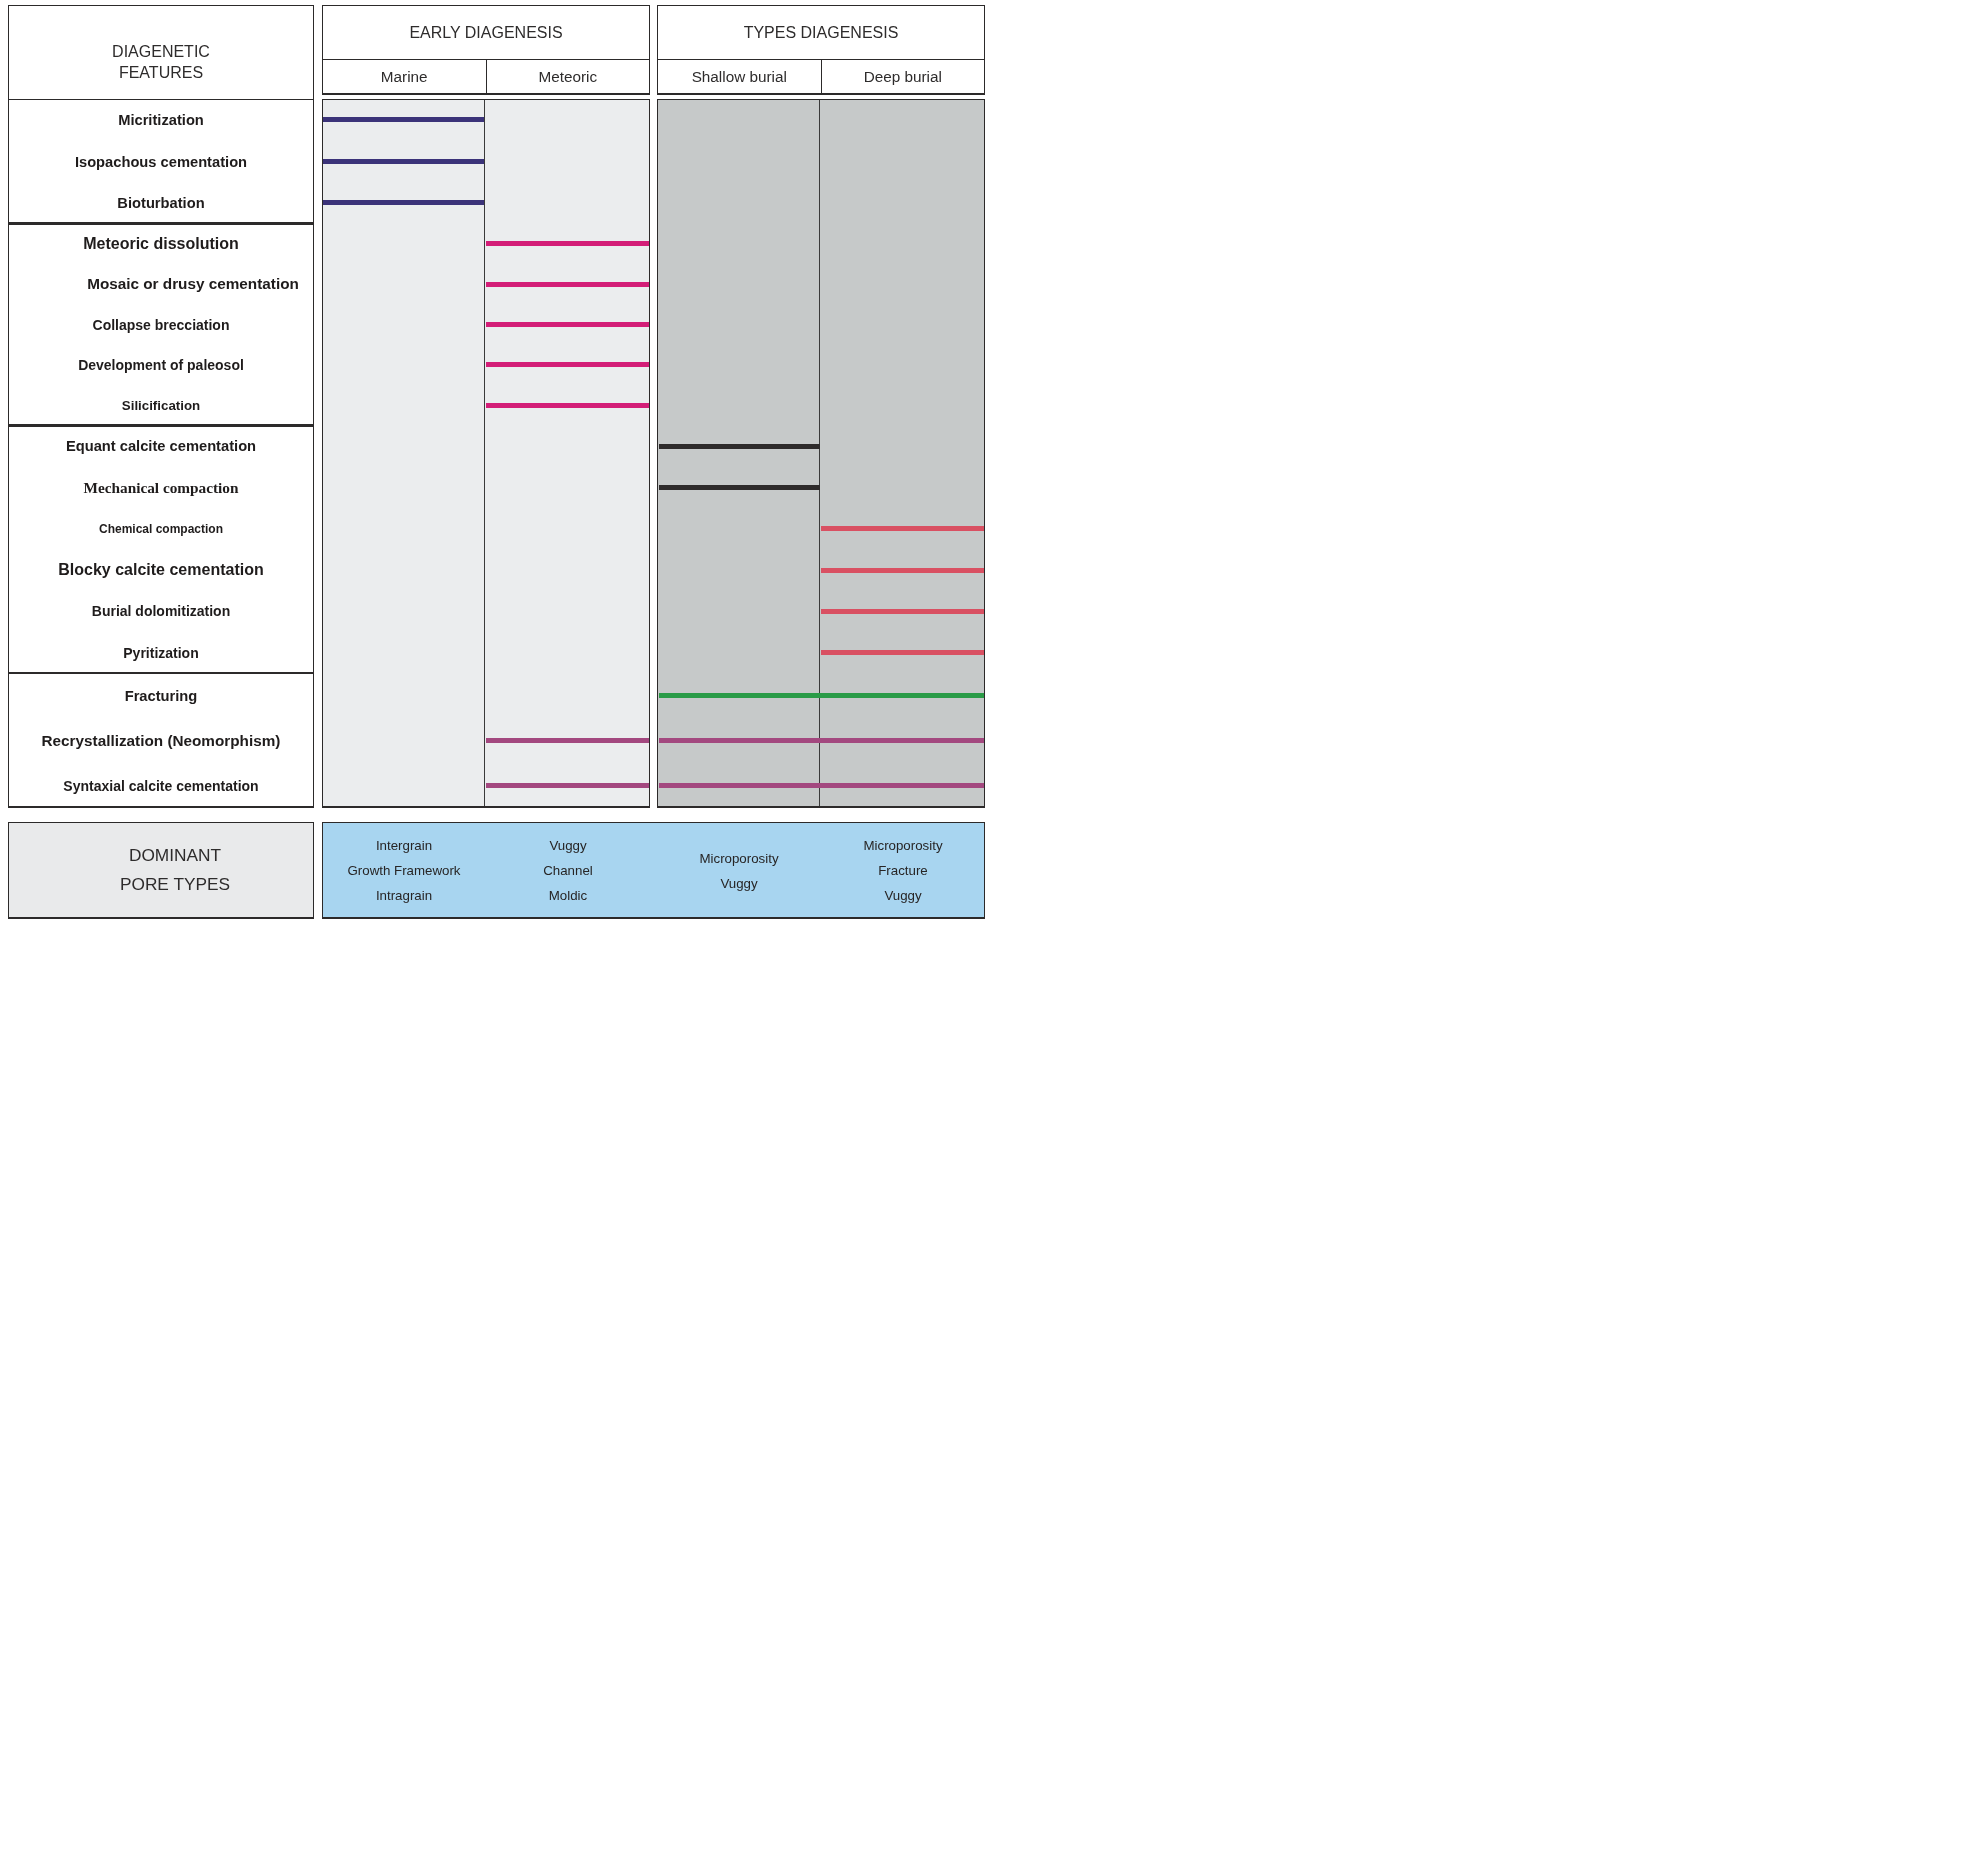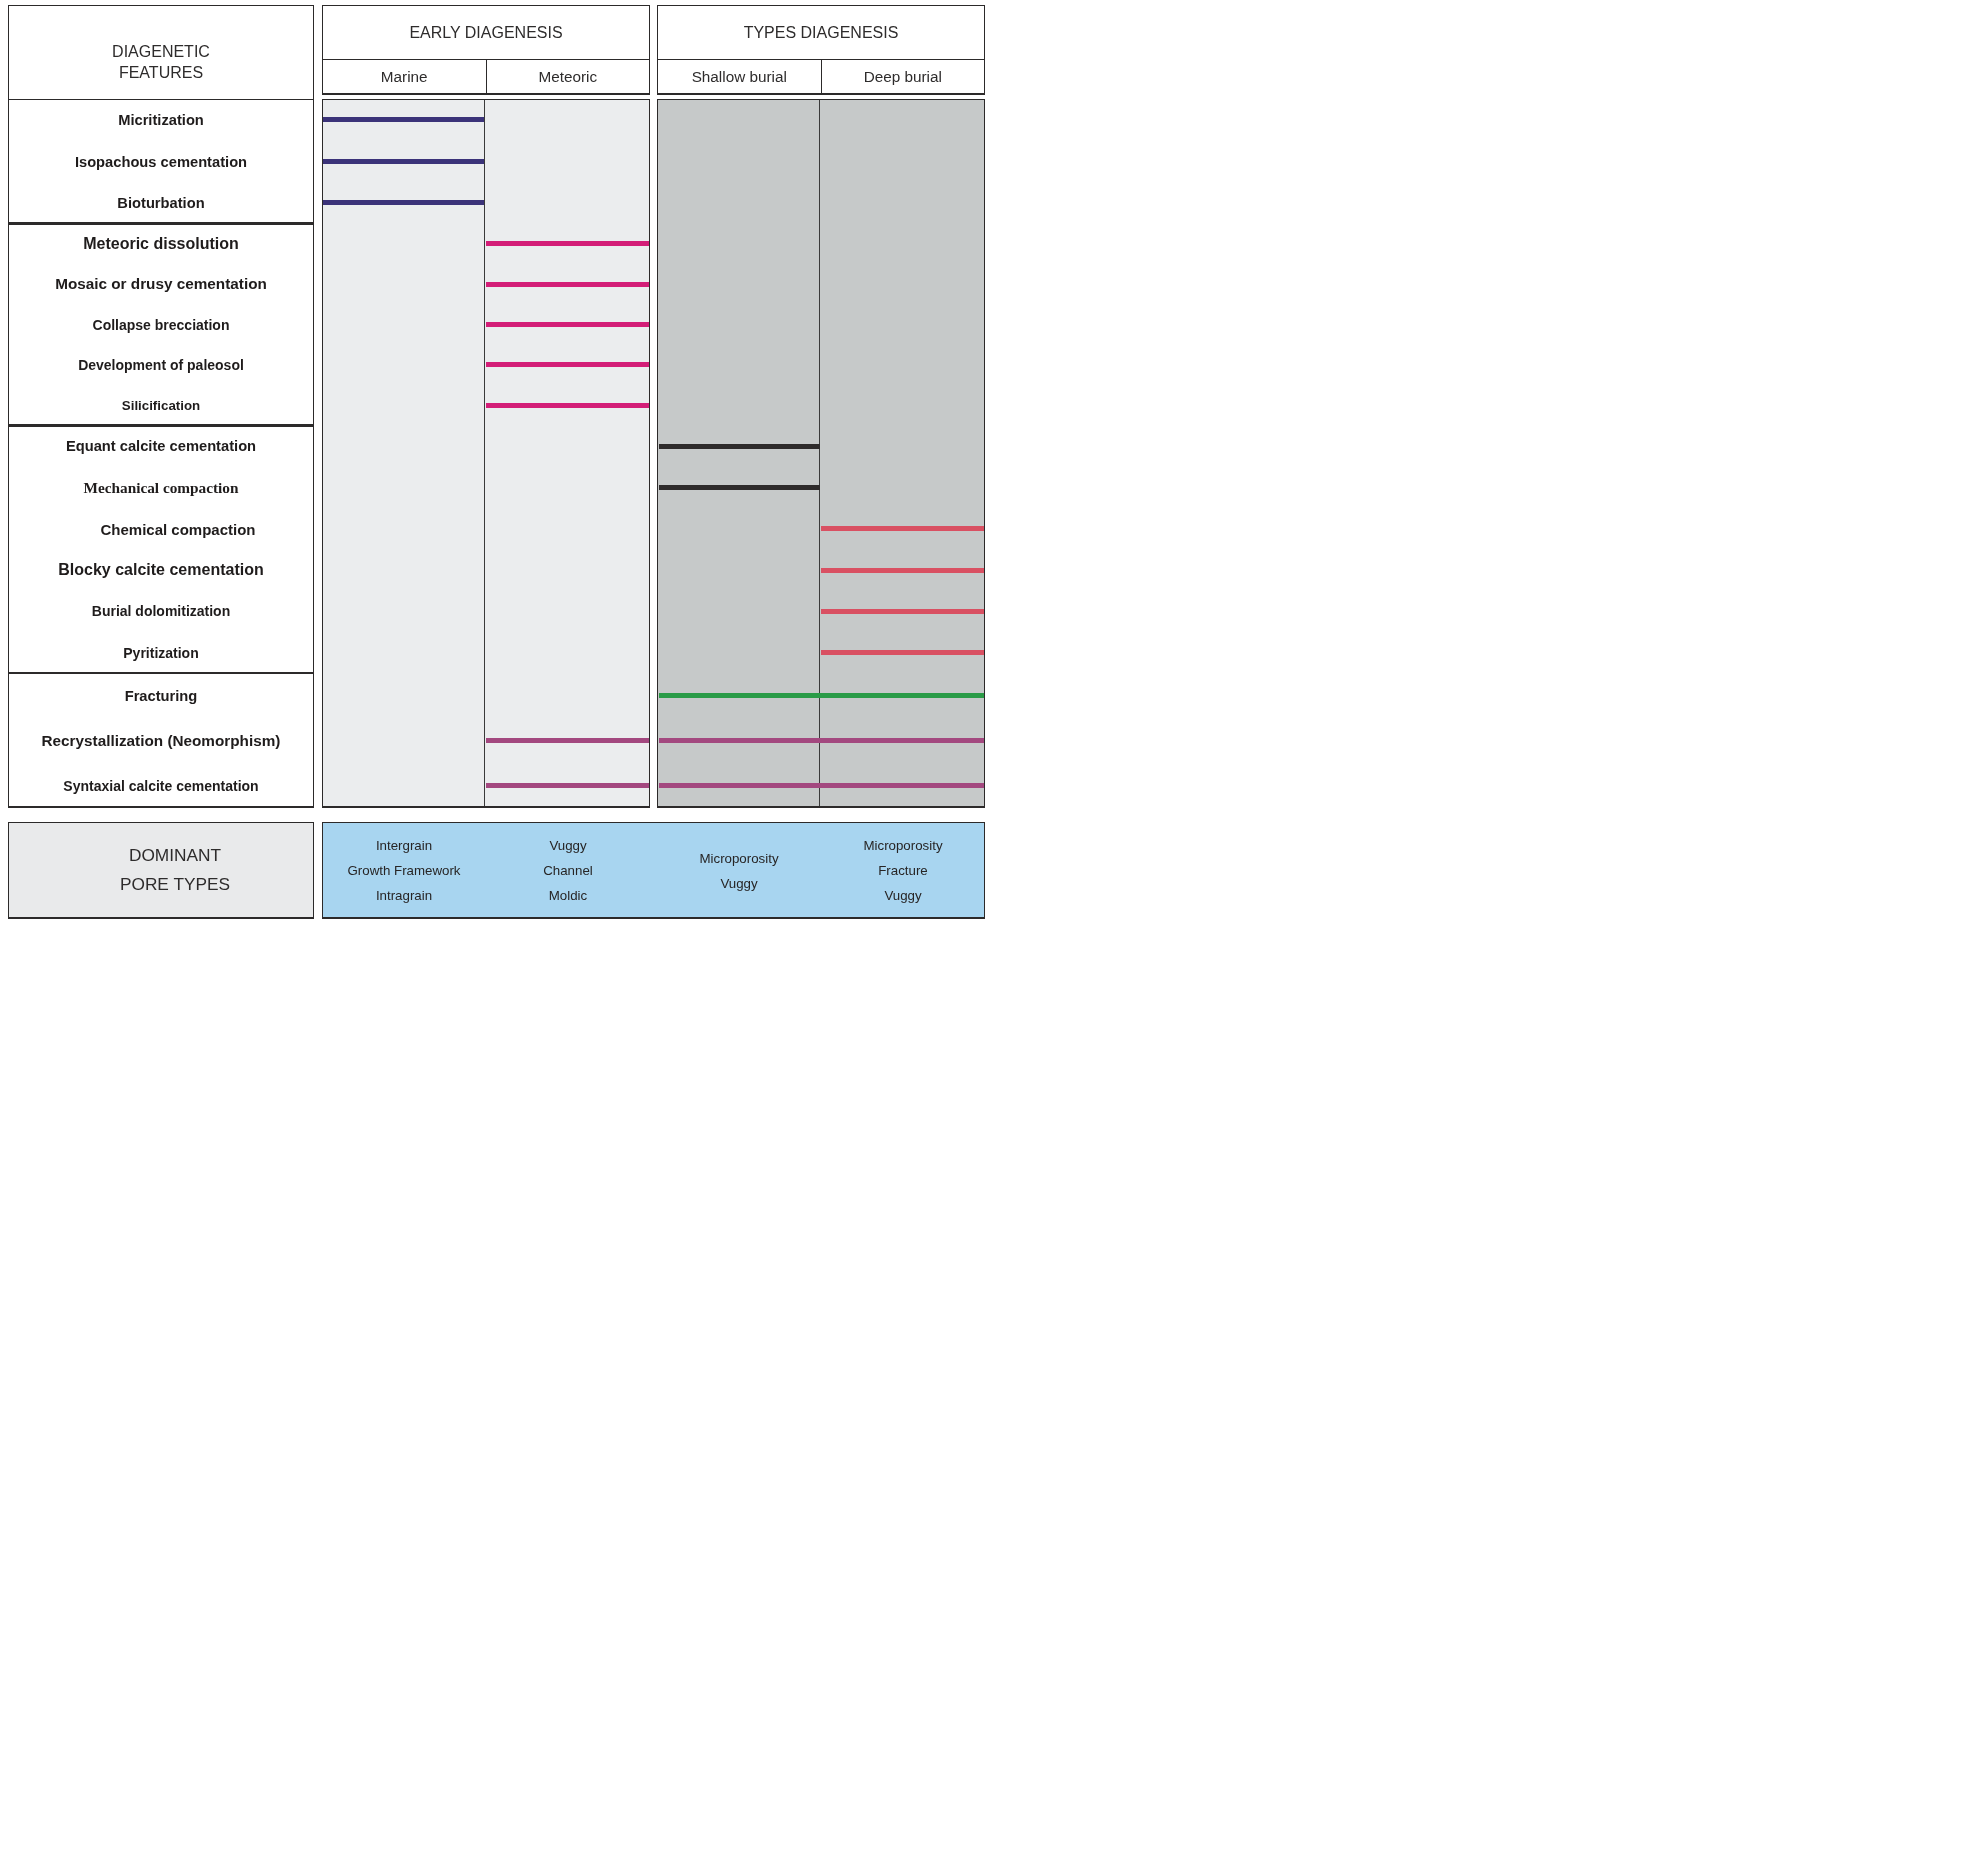--- a/index.html
+++ b/index.html
@@ -67,34 +67,34 @@
 <div class="box" style="left: 8px; top: 99px; width: 306px; height: 125px;"></div>
     <div class="feature-label" style="top: 120px; font-size: 14.7px;">Micritization</div>
     <div class="timing-bar" title="Micritization" style="left: 323px; width: 161px; top: 117px; background: rgb(59, 51, 121);"></div>
     <div class="feature-label" style="top: 162px; font-size: 14.7px;">Isopachous cementation</div>
     <div class="timing-bar" title="Isopachous cementation" style="left: 323px; width: 161px; top: 159px; background: rgb(59, 51, 121);"></div>
     <div class="feature-label" style="top: 203px; font-size: 14.7px;">Bioturbation</div>
     <div class="timing-bar" title="Bioturbation" style="left: 323px; width: 161px; top: 200px; background: rgb(59, 51, 121);"></div>
     <div class="box" style="left: 8px; top: 224px; width: 306px; height: 202px;"></div>
     <div class="feature-label" style="top: 244px; font-size: 16px;">Meteoric dissolution</div>
     <div class="timing-bar" title="Meteoric dissolution" style="left: 486px; width: 163px; top: 241px; background: rgb(211, 30, 119);"></div>
-    <div class="feature-label" style="top: 284px; font-size: 15.3px;">Mosaic or drusy cementation</div>
+    <div class="feature-label" style="top: 284px; font-size: 15.3px; padding-left: 32px;">Mosaic or drusy cementation</div>
     <div class="timing-bar" title="Mosaic or drusy cementation" style="left: 486px; width: 163px; top: 282px; background: rgb(211, 30, 119);"></div>
     <div class="feature-label" style="top: 325px; font-size: 14px;">Collapse brecciation</div>
     <div class="timing-bar" title="Collapse brecciation" style="left: 486px; width: 163px; top: 322px; background: rgb(211, 30, 119);"></div>
     <div class="feature-label" style="top: 365px; font-size: 14px;">Development of paleosol</div>
     <div class="timing-bar" title="Development of paleosol" style="left: 486px; width: 163px; top: 362px; background: rgb(211, 30, 119);"></div>
     <div class="feature-label" style="top: 405px; font-size: 13.3px;">Silicification</div>
     <div class="timing-bar" title="Silicification" style="left: 486px; width: 163px; top: 403px; background: rgb(211, 30, 119);"></div>
     <div class="box" style="left: 8px; top: 426px; width: 306px; height: 248px;"></div>
     <div class="feature-label" style="top: 446px; font-size: 14.7px;">Equant calcite cementation</div>
     <div class="timing-bar" title="Equant calcite cementation" style="left: 659px; width: 161px; top: 444px; background: rgb(45, 42, 42);"></div>
     <div class="feature-label" style="top: 488px; font-size: 15.3px; font-family: Liberation Serif, serif;">Mechanical compaction</div>
     <div class="timing-bar" title="Mechanical compaction" style="left: 659px; width: 161px; top: 485px; background: rgb(45, 42, 42);"></div>
-    <div class="feature-label" style="top: 529px; font-size: 15px; padding-left: 17px;">Chemical compaction</div>
+    <div class="feature-label" style="top: 529px; font-size: 12px;">Chemical compaction</div>
     <div class="timing-bar" title="Chemical compaction" style="left: 821px; width: 163px; top: 526px; background: rgb(217, 80, 98);"></div>
     <div class="feature-label" style="top: 570px; font-size: 16px;">Blocky calcite cementation</div>
     <div class="timing-bar" title="Blocky calcite cementation" style="left: 821px; width: 163px; top: 568px; background: rgb(217, 80, 98);"></div>
     <div class="feature-label" style="top: 611px; font-size: 14px;">Burial dolomitization</div>
     <div class="timing-bar" title="Burial dolomitization" style="left: 821px; width: 163px; top: 609px; background: rgb(217, 80, 98);"></div>
     <div class="feature-label" style="top: 653px; font-size: 14px;">Pyritization</div>
     <div class="timing-bar" title="Pyritization" style="left: 821px; width: 163px; top: 650px; background: rgb(217, 80, 98);"></div>
     <div class="box" style="left: 8px; top: 673px; width: 306px; height: 135px;"></div>
     <div class="feature-label" style="top: 696px; font-size: 14.7px;">Fracturing</div>
     <div class="timing-bar" title="Fracturing" style="left: 659px; width: 325px; top: 693px; background: rgb(42, 155, 71);"></div>

